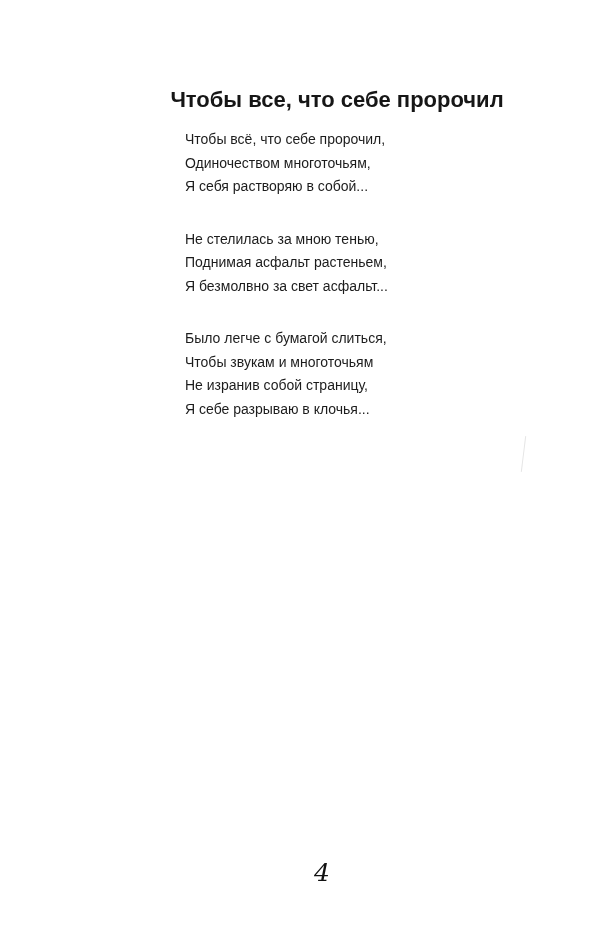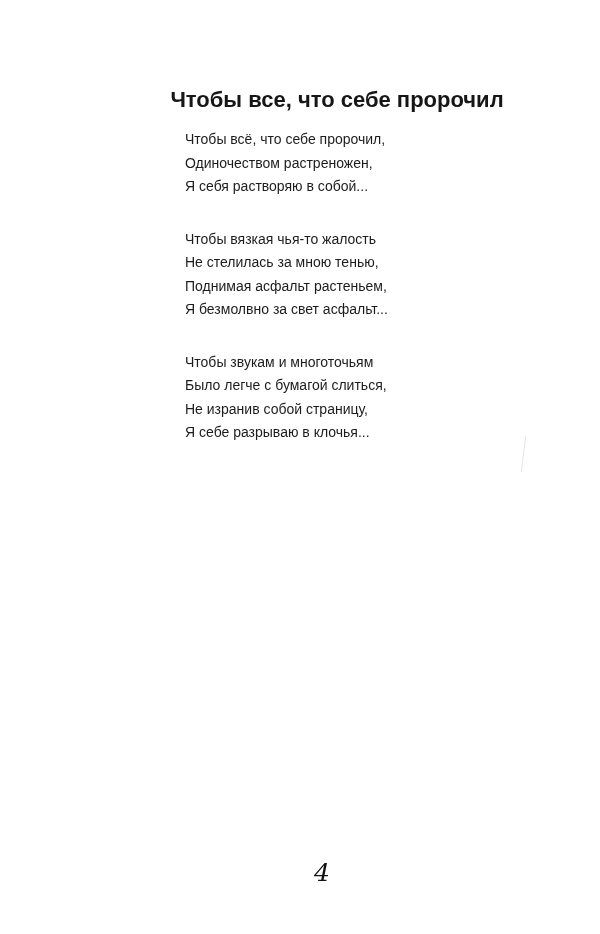--- a/index.html
+++ b/index.html
@@ -67,34 +67,33 @@
 <body>
 
 <div class="page">
 
   <h1 class="title">Чтобы все, что себе пророчил</h1>
 
   <div class="poem">
 
     <div class="stanza">
       <div class="line">Чтобы всё, что себе пророчил,</div>
-      <div class="line">Одиночеством растреножен,</div>
+      <div class="line">Одиночеством многоточьям,</div>
       <div class="line">Я себя растворяю в собой...</div>
     </div>
 
     <div class="stanza">
-      <div class="line">Чтобы вязкая чья-то жалость</div>
       <div class="line">Не стелилась за мною тенью,</div>
       <div class="line">Поднимая асфальт растеньем,</div>
       <div class="line">Я безмолвно за свет асфальт...</div>
     </div>
 
     <div class="stanza">
+      <div class="line">Было легче с бумагой слиться,</div>
       <div class="line">Чтобы звукам и многоточьям</div>
-      <div class="line">Было легче с бумагой слиться,</div>
       <div class="line">Не изранив собой страницу,</div>
       <div class="line">Я себе разрываю в клочья...</div>
     </div>
 
   </div>
 
   <div class="scan-mark"></div>
 
   <div class="page-number">4</div>
 

